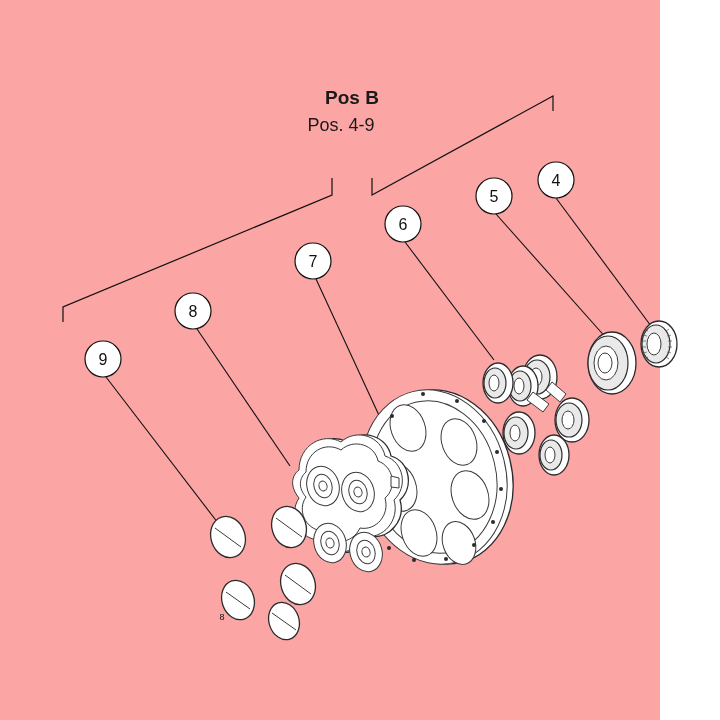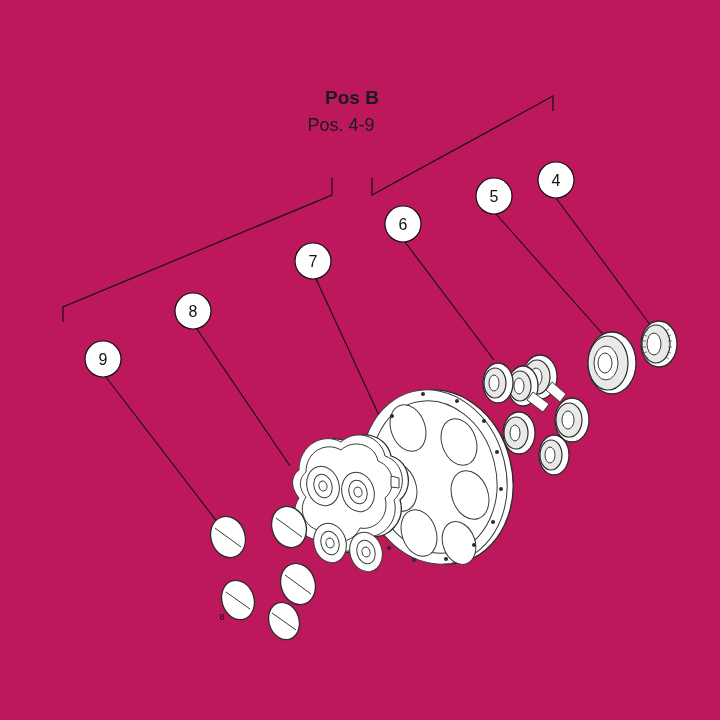--- a/index.html
+++ b/index.html
@@ -8,23 +8,23 @@
     background: #ffffff;
   }
   body {
     width: 720px;
     height: 720px;
     overflow: hidden;
     font-family: "Liberation Sans", sans-serif;
   }
   #diagram-root {
     position: relative;
-    width: 720px;
+    width: 660px;
     height: 720px;
-    background: #be185d;
+    background: #fca5a5;
   }
   svg.diagram {
     position: absolute;
     left: 0;
     top: 0;
     width: 720px;
     height: 720px;
   }
   .title-main {
     font-family: "Liberation Sans", sans-serif;

